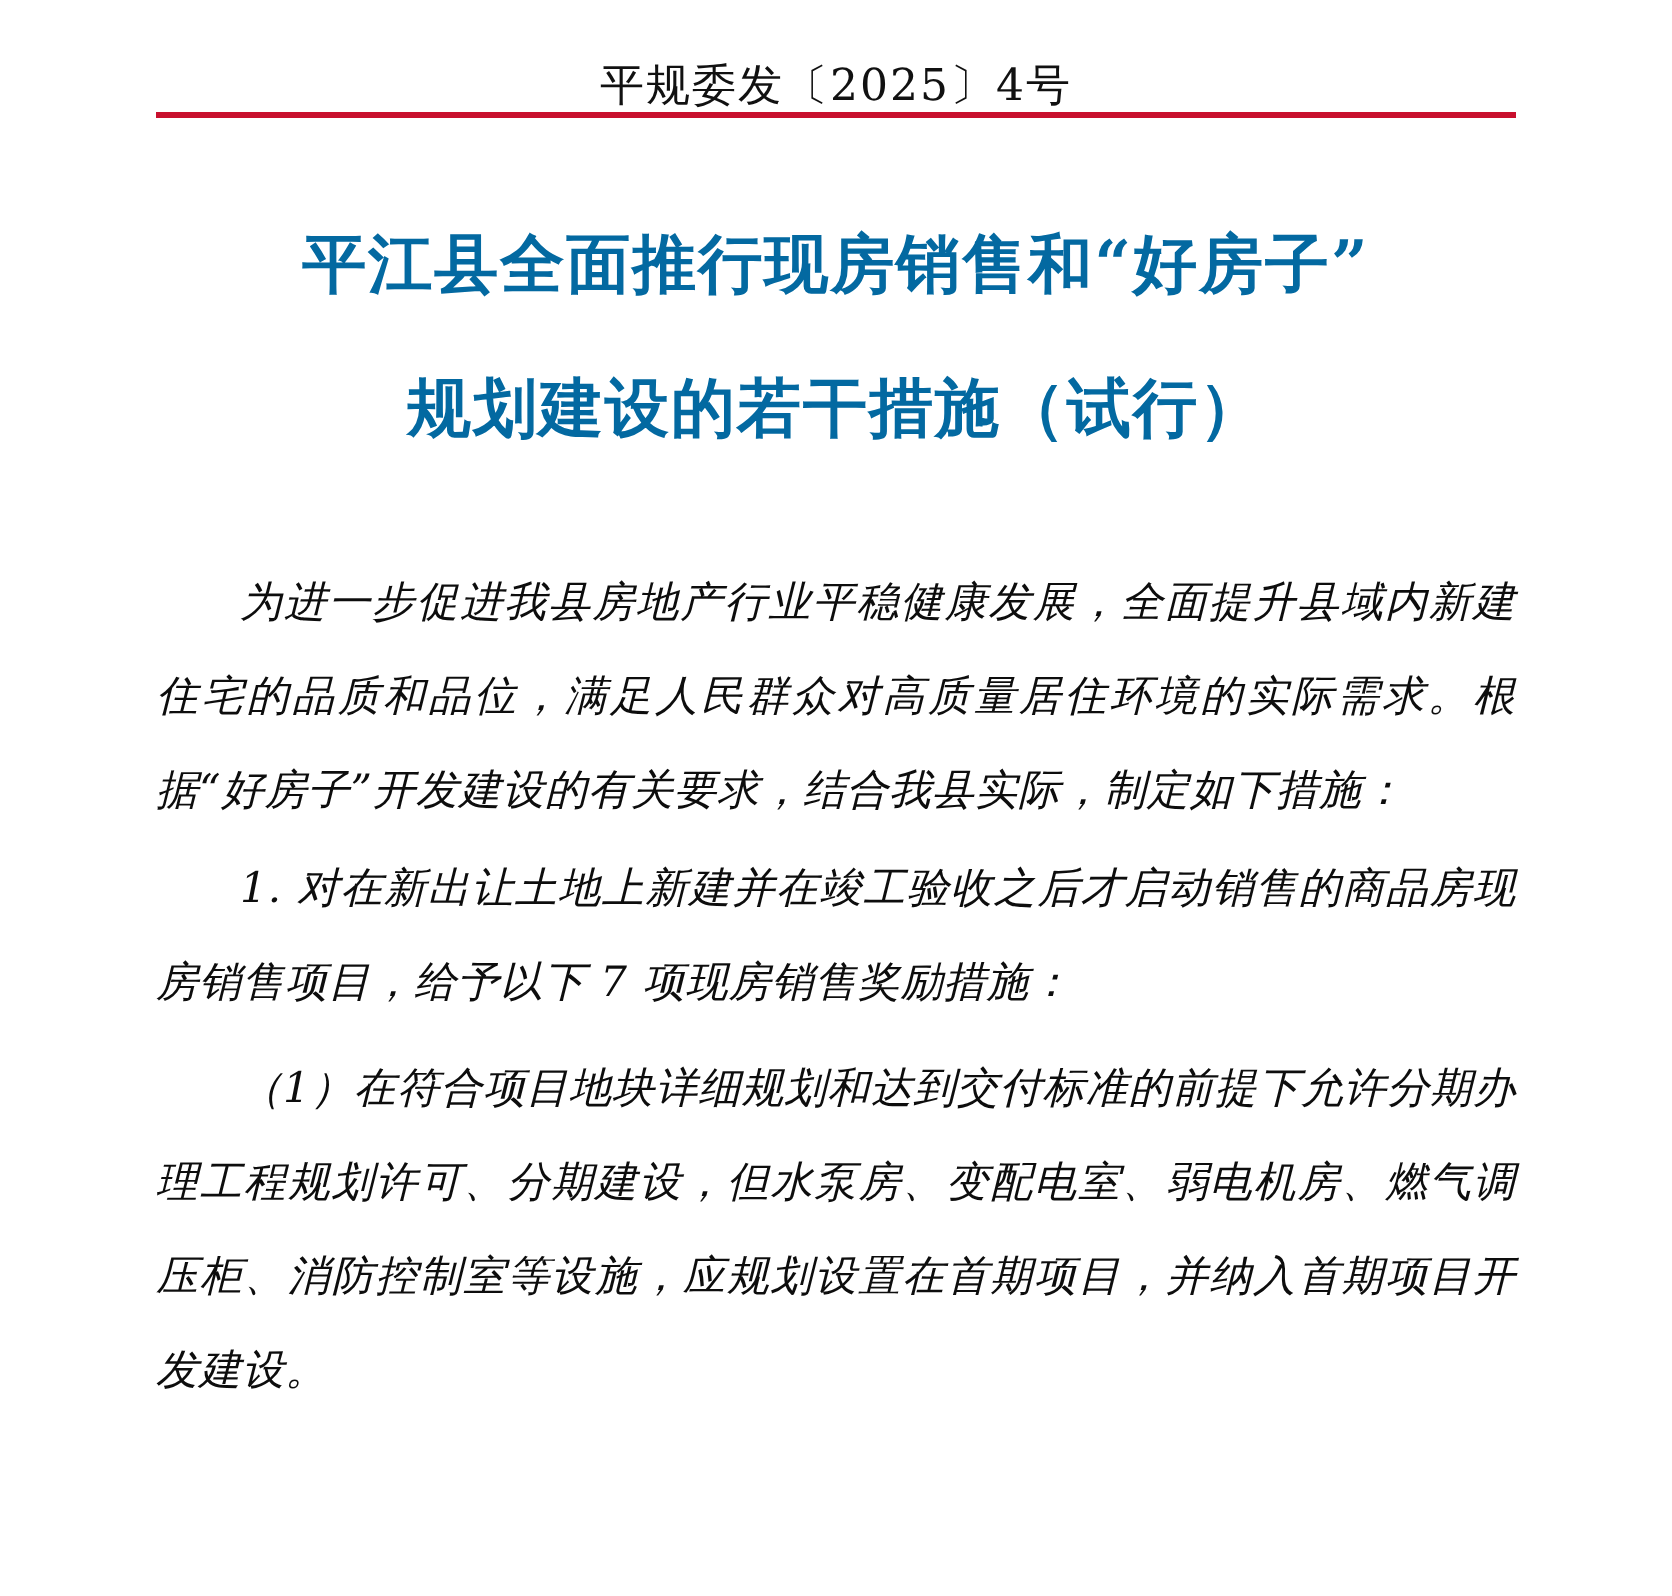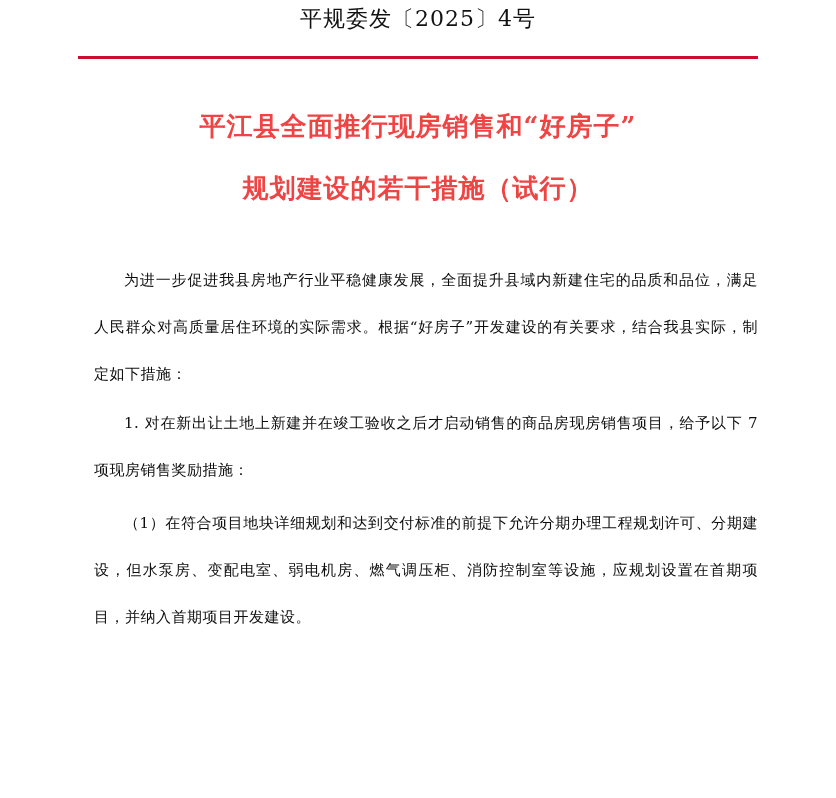--- a/index.html
+++ b/index.html
@@ -18,21 +18,21 @@
     position: relative;
     width: 836px;
     height: 798px;
     box-sizing: border-box;
   }
   
   .doc-number {
     text-align: center;
     font-size: 22px;
     letter-spacing: 1px;
-    padding-top: 4px;
+    padding-top: 28px;
     color: #111;
     font-family: "DejaVu Serif", "Liberation Serif", serif;
   }
   
   .red-rule {
     position: absolute;
     left: 78px;
     right: 78px;
     top: 56px;
     height: 3px;
@@ -41,44 +41,45 @@
   .content {
     position: absolute;
     left: 78px;
     right: 78px;
     top: 56px;
     bottom: 0;
   }
   .title {
     margin-top: 48px;
     text-align: center;
-    font-size: 26px;
+    font-size: 32px;
     font-weight: bold;
     line-height: 1.75;
     letter-spacing: 1px;
-    color: #ef4444;
+    color: #0369a1;
   }
   .title .line {
     display: block;
     white-space: nowrap;
   }
   .title .line2 {
     margin-top: 16px;
   }
   .body-block {
     margin-top: 46px;
   }
   p.para {
-    margin: 0 0 2px 16px;
-    font-size: 15px;
+    margin: 0 0 2px 0;
+    font-size: 21px;
     line-height: 47px;
     text-align: justify;
     text-justify: inter-ideograph;
     letter-spacing: 0.5px;
     color: #0d0d0d;
+    font-style: italic;
   }
   p.indent {
     text-indent: 2em;
   }
   p.heading {
     text-indent: 2em;
     font-weight: bold;
     margin-top: 6px;
     margin-bottom: 2px;
   }

